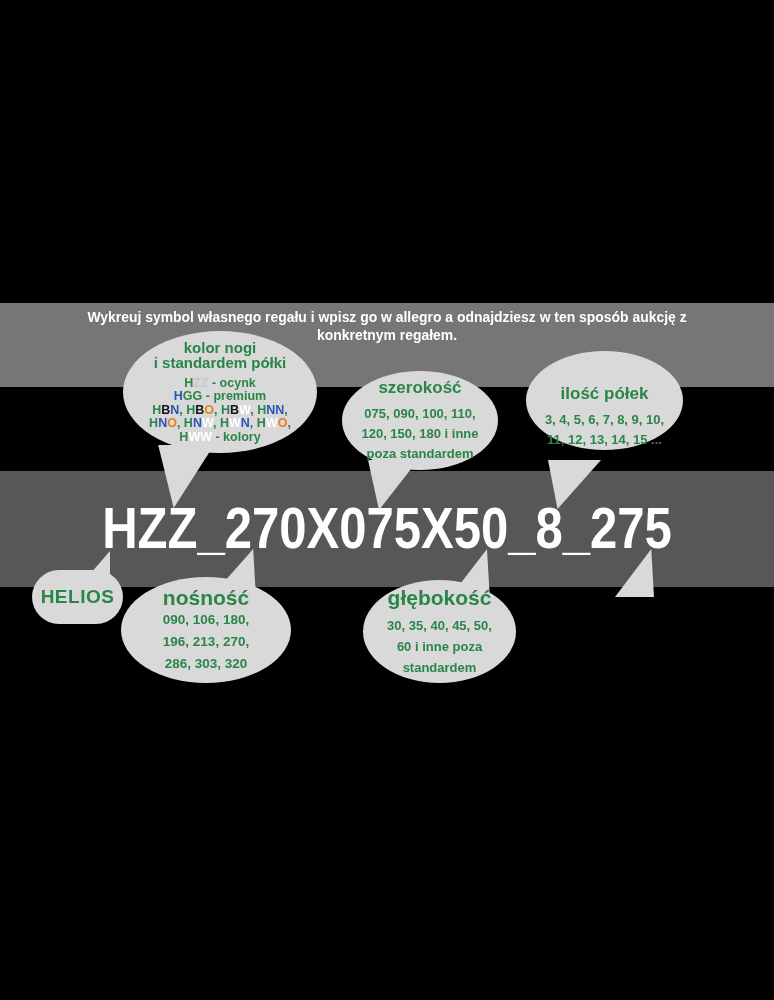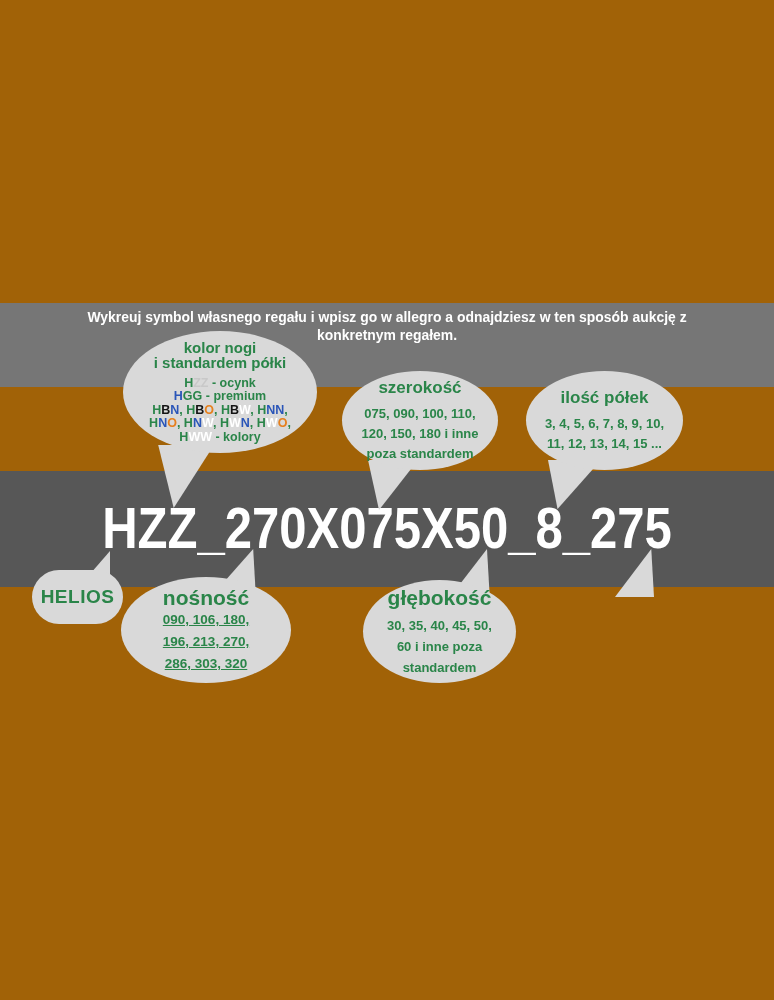--- a/index.html
+++ b/index.html
@@ -1,17 +1,17 @@
 <!DOCTYPE html>
 <html><head>
 <meta charset="utf-8">
 <style>
   html,body{margin:0;padding:0;background:#ffffff;}
   .canvas{
-    position:relative;width:774px;height:1000px;background:#a16207;
+    position:relative;width:774px;height:1000px;background:#000000;
     font-family:"Liberation Sans",sans-serif;overflow:hidden;
   }
   
   .band{position:absolute;left:0;width:774px;z-index:1;}
   .band-headline{top:303px;height:84px;background:#767676;}
   .band-symbol{top:471px;height:116px;background:#575757;}
   .headline{
     color:#ffffff;font-weight:bold;font-size:14.5px;line-height:18px;
     text-align:center;padding-top:5px;transform:scaleX(0.96);transform-origin:50% 0;
   }
@@ -31,30 +31,30 @@
   #t-color  {left:152px;top:445px;width:62px;height:63px;clip-path:polygon(10% 0,100% 0,35% 100%);}
   #t-width  {left:368px;top:460px;width:50px;height:50px;clip-path:polygon(0 0,100% 0,22% 100%);}
   #t-shelves{left:548px;top:460px;width:53px;height:49px;clip-path:polygon(0 0,100% 0,18% 100%);}
   #t-helios {left:71px; top:551px;width:39px;height:45px;clip-path:polygon(100% 0,100% 100%,0 100%);}
   #t-height {left:209px;top:549px;width:47px;height:50px;clip-path:polygon(94% 0,100% 100%,0 100%);}
   #t-depth  {left:447px;top:549px;width:43px;height:52px;clip-path:polygon(93% 0,100% 100%,0 100%);}
   #t-load   {left:615px;top:549px;width:39px;height:48px;clip-path:polygon(93% 0,100% 100%,0 100%);}
 
   #b-color  {left:123px;top:331px;width:194px;height:122px;}
   #b-width  {left:342px;top:371px;width:156px;height:99px;}
-  #b-shelves{left:526px;top:371px;width:157px;height:99px;}
+  #b-shelves{left:526px;top:351px;width:157px;height:99px;justify-content:flex-end;}
   #b-helios {left:32px; top:570px;width:91px; height:54px;border-radius:30px;}
   #b-height {left:121px;top:577px;width:170px;height:106px;}
   #b-depth  {left:363px;top:580px;width:153px;height:103px;}
   #b-load   {left:529px;top:577px;width:145px;height:97px;}
   .b-title{color:#2a8549;font-weight:bold;font-size:17px;line-height:20px;}
   .b-title.sm{font-size:15px;line-height:15px;}
   .b-title.lg{font-size:21px;line-height:23px;}
   .b-body{color:#2a8549;font-weight:bold;font-size:13px;line-height:20px;margin-top:6px;}
-  #b-height .b-body{font-size:13.5px;line-height:22px;margin-top:0;text-decoration:underline;}
+  #b-height .b-body{font-size:13.5px;line-height:22px;margin-top:0;}
   #b-depth  .b-body{line-height:21px;}
   #b-load   .b-body{font-size:14px;margin-top:10px;}
   .codes{margin-top:7px;font-weight:bold;font-size:12.5px;line-height:13.5px;}
   .codes .line{white-space:nowrap;}
   .helios-label{color:#2a8549;font-weight:bold;font-size:19px;letter-spacing:0.5px;}
   
   .c-green{color:#2a8549;}
   .c-blue{color:#2a55b8;}
   .c-orange{color:#e6801e;}
   .c-black{color:#141414;}

